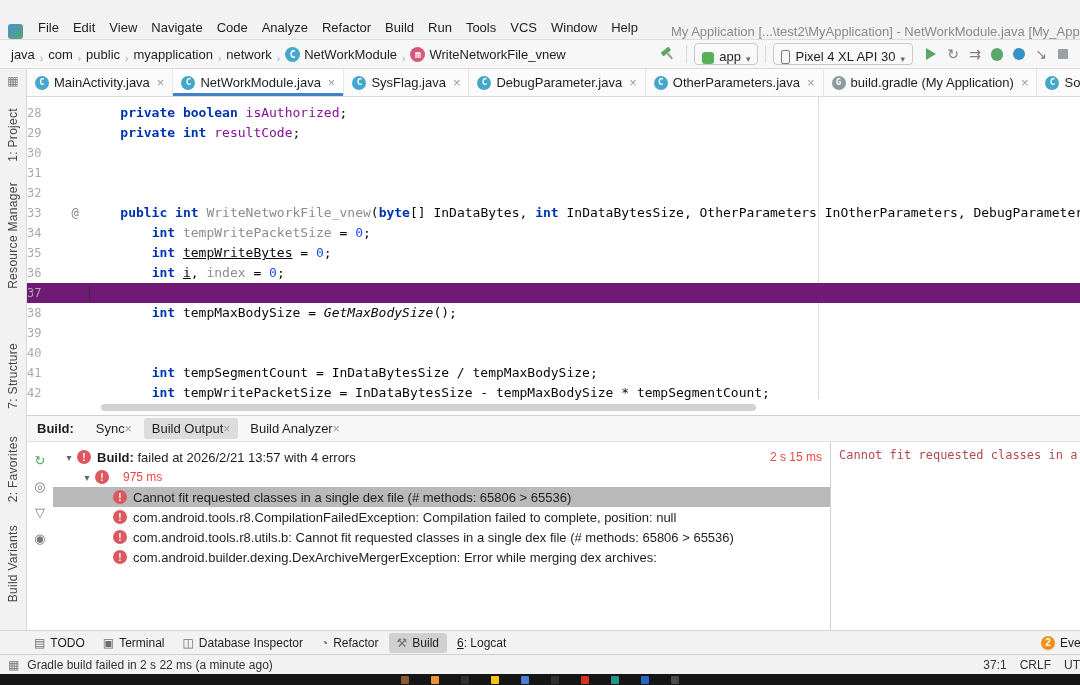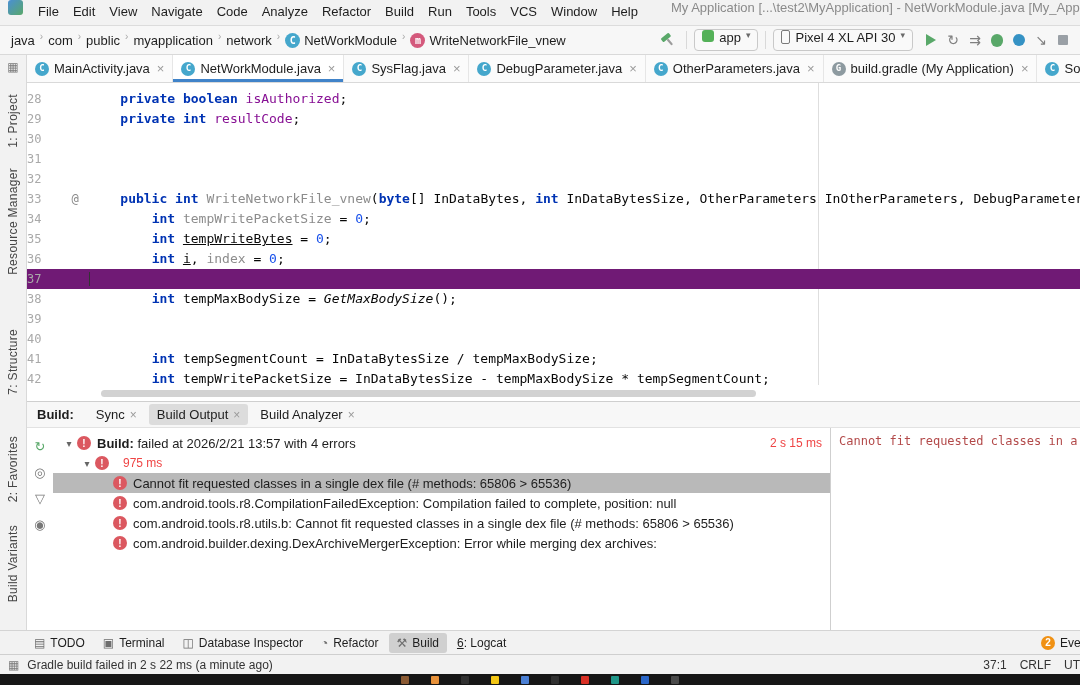--- a/index.html
+++ b/index.html
@@ -1,38 +1,38 @@
 <!DOCTYPE html>
 <html><head>
 <meta charset="utf-8">
 <style>
 *{margin:0;padding:0;box-sizing:border-box}
 html,body{width:1080px;height:685px;overflow:hidden}
 body{font-family:"Liberation Sans",sans-serif;font-size:12px;color:#1e1e1e;background:#fff}
 .app{display:flex;flex-direction:column;width:1080px;height:685px;overflow:hidden}
 
 
-.menubar{height:26px;flex:none;display:flex;align-items:flex-start;background:#f2f2f2;border-bottom:1px solid #dcdcdc;padding-left:8px;overflow:hidden}
+.menubar{height:40px;flex:none;display:flex;align-items:flex-end;background:#f2f2f2;border-bottom:1px solid #dcdcdc;padding-left:8px;overflow:hidden}
 .appicon{width:15px;height:15px;border-radius:3px;margin-right:8px;background:linear-gradient(135deg,#4a8fd4 0%,#59a869 100%);flex:none}
 .menu-items{display:flex;align-items:center}
 .menu-item{padding:4px 7px;font-size:13px;white-space:nowrap;border-radius:3px}
 .wintitle{flex:1;min-width:0;color:#8a8a8a;font-size:13px;white-space:nowrap;overflow:hidden;padding-left:26px}
 
 
 .navbar{height:29px;flex:none;display:flex;align-items:center;background:#f7f7f7;border-bottom:1px solid #d9d9d9;padding:0 4px 0 8px;overflow:hidden}
-.crumbs{display:flex;align-items:flex-start;white-space:nowrap}
+.crumbs{display:flex;align-items:flex-end;white-space:nowrap}
 .crumb{display:flex;align-items:center;gap:4px;padding:2px 3px;font-size:13px}
 .crumb-sep{color:#a8a8a8;font-size:10px;padding:0 2px}
 .ci{width:15px;height:15px;border-radius:50%;color:#fff;font-size:10px;font-weight:bold;display:inline-flex;align-items:center;justify-content:center;flex:none;font-family:"DejaVu Sans Mono",monospace;line-height:15px}
 .ci-class{background:#45a7cc}
 .ci-method{background:#d4597c}
 .ci-gradle{background:#8d9aa0}
 .tbright{margin-left:auto;display:flex;align-items:center;gap:7px;flex:none;padding-right:2px}
 .vsep{width:1px;height:18px;background:#d9d9d9}
-.combo{display:flex;align-items:flex-start;gap:5px;border:1px solid #c9c9c9;border-radius:4px;height:22px;padding:0 7px;background:#f9f9f9;font-size:13px;white-space:nowrap}
+.combo{display:flex;align-items:flex-end;gap:5px;border:1px solid #c9c9c9;border-radius:4px;height:22px;padding:0 7px;background:#f9f9f9;font-size:13px;white-space:nowrap}
 .dd{color:#6a6a6a;font-size:9px}
 .cfgicon{width:12px;height:12px;border-radius:3px;background:#54b158;flex:none}
 .phoneicon{width:9px;height:14px;border:1px solid #7a7a7a;border-radius:2px;flex:none}
 .tbicon{width:22px;height:22px;display:flex;align-items:center;justify-content:center;flex:none}
 .play{width:0;height:0;border-left:10px solid #59a869;border-top:6px solid transparent;border-bottom:6px solid transparent}
 .stop-sq{width:10px;height:10px;background:#9aa0a6;border-radius:1px}
 .bug{width:12px;height:13px;border-radius:6px;background:#59a869}
 .prof{width:12px;height:12px;border-radius:50%;background:#3592c4}
 .grayglyph{color:#7f7f7f;font-size:14px}
 
@@ -73,21 +73,21 @@
 .s-g{color:#8c8c8c}
 .s-gu{color:#8c8c8c;}
 .s-u{text-decoration:underline}
 .s-i{font-style:italic}
 .hscroll{position:absolute;bottom:4px;left:74px;width:655px;height:7px;background:#d2d2d2;border-radius:4px}
 
 
 .build{flex:1;display:flex;flex-direction:column;border-top:1px solid #cfcfcf;min-height:0;background:#fff}
 .bheader{height:26px;flex:none;display:flex;align-items:center;background:#f7f7f7;border-bottom:1px solid #e2e2e2;padding-left:10px;gap:4px}
 .bh-label{font-weight:bold;font-size:13px;margin-right:10px}
-.btab{display:flex;align-items:center;gap:5px;padding:3px 8px;font-size:13px;border-radius:3px;white-space:nowrap}
+.btab{display:flex;align-items:center;padding:3px 8px;font-size:13px;border-radius:3px;white-space:nowrap}
 .btab.sel{background:#dcdcdc}
 .btab .x{color:#9a9a9a;font-size:12px}
 .bbody{flex:1;display:flex;min-height:0}
 .btools{width:26px;flex:none;display:flex;flex-direction:column;align-items:center;gap:10px;padding-top:10px}
 .btool{width:16px;height:16px;display:flex;align-items:center;justify-content:center;color:#777;font-size:13px}
 .btool.green{color:#59a869}
 .btree{flex:1;min-width:0;overflow:hidden;padding-top:5px}
 .brow{display:flex;align-items:center;height:20px;font-size:13px}
 .brow.sel{background:#b9b9b9}
 .bind{flex:none}

